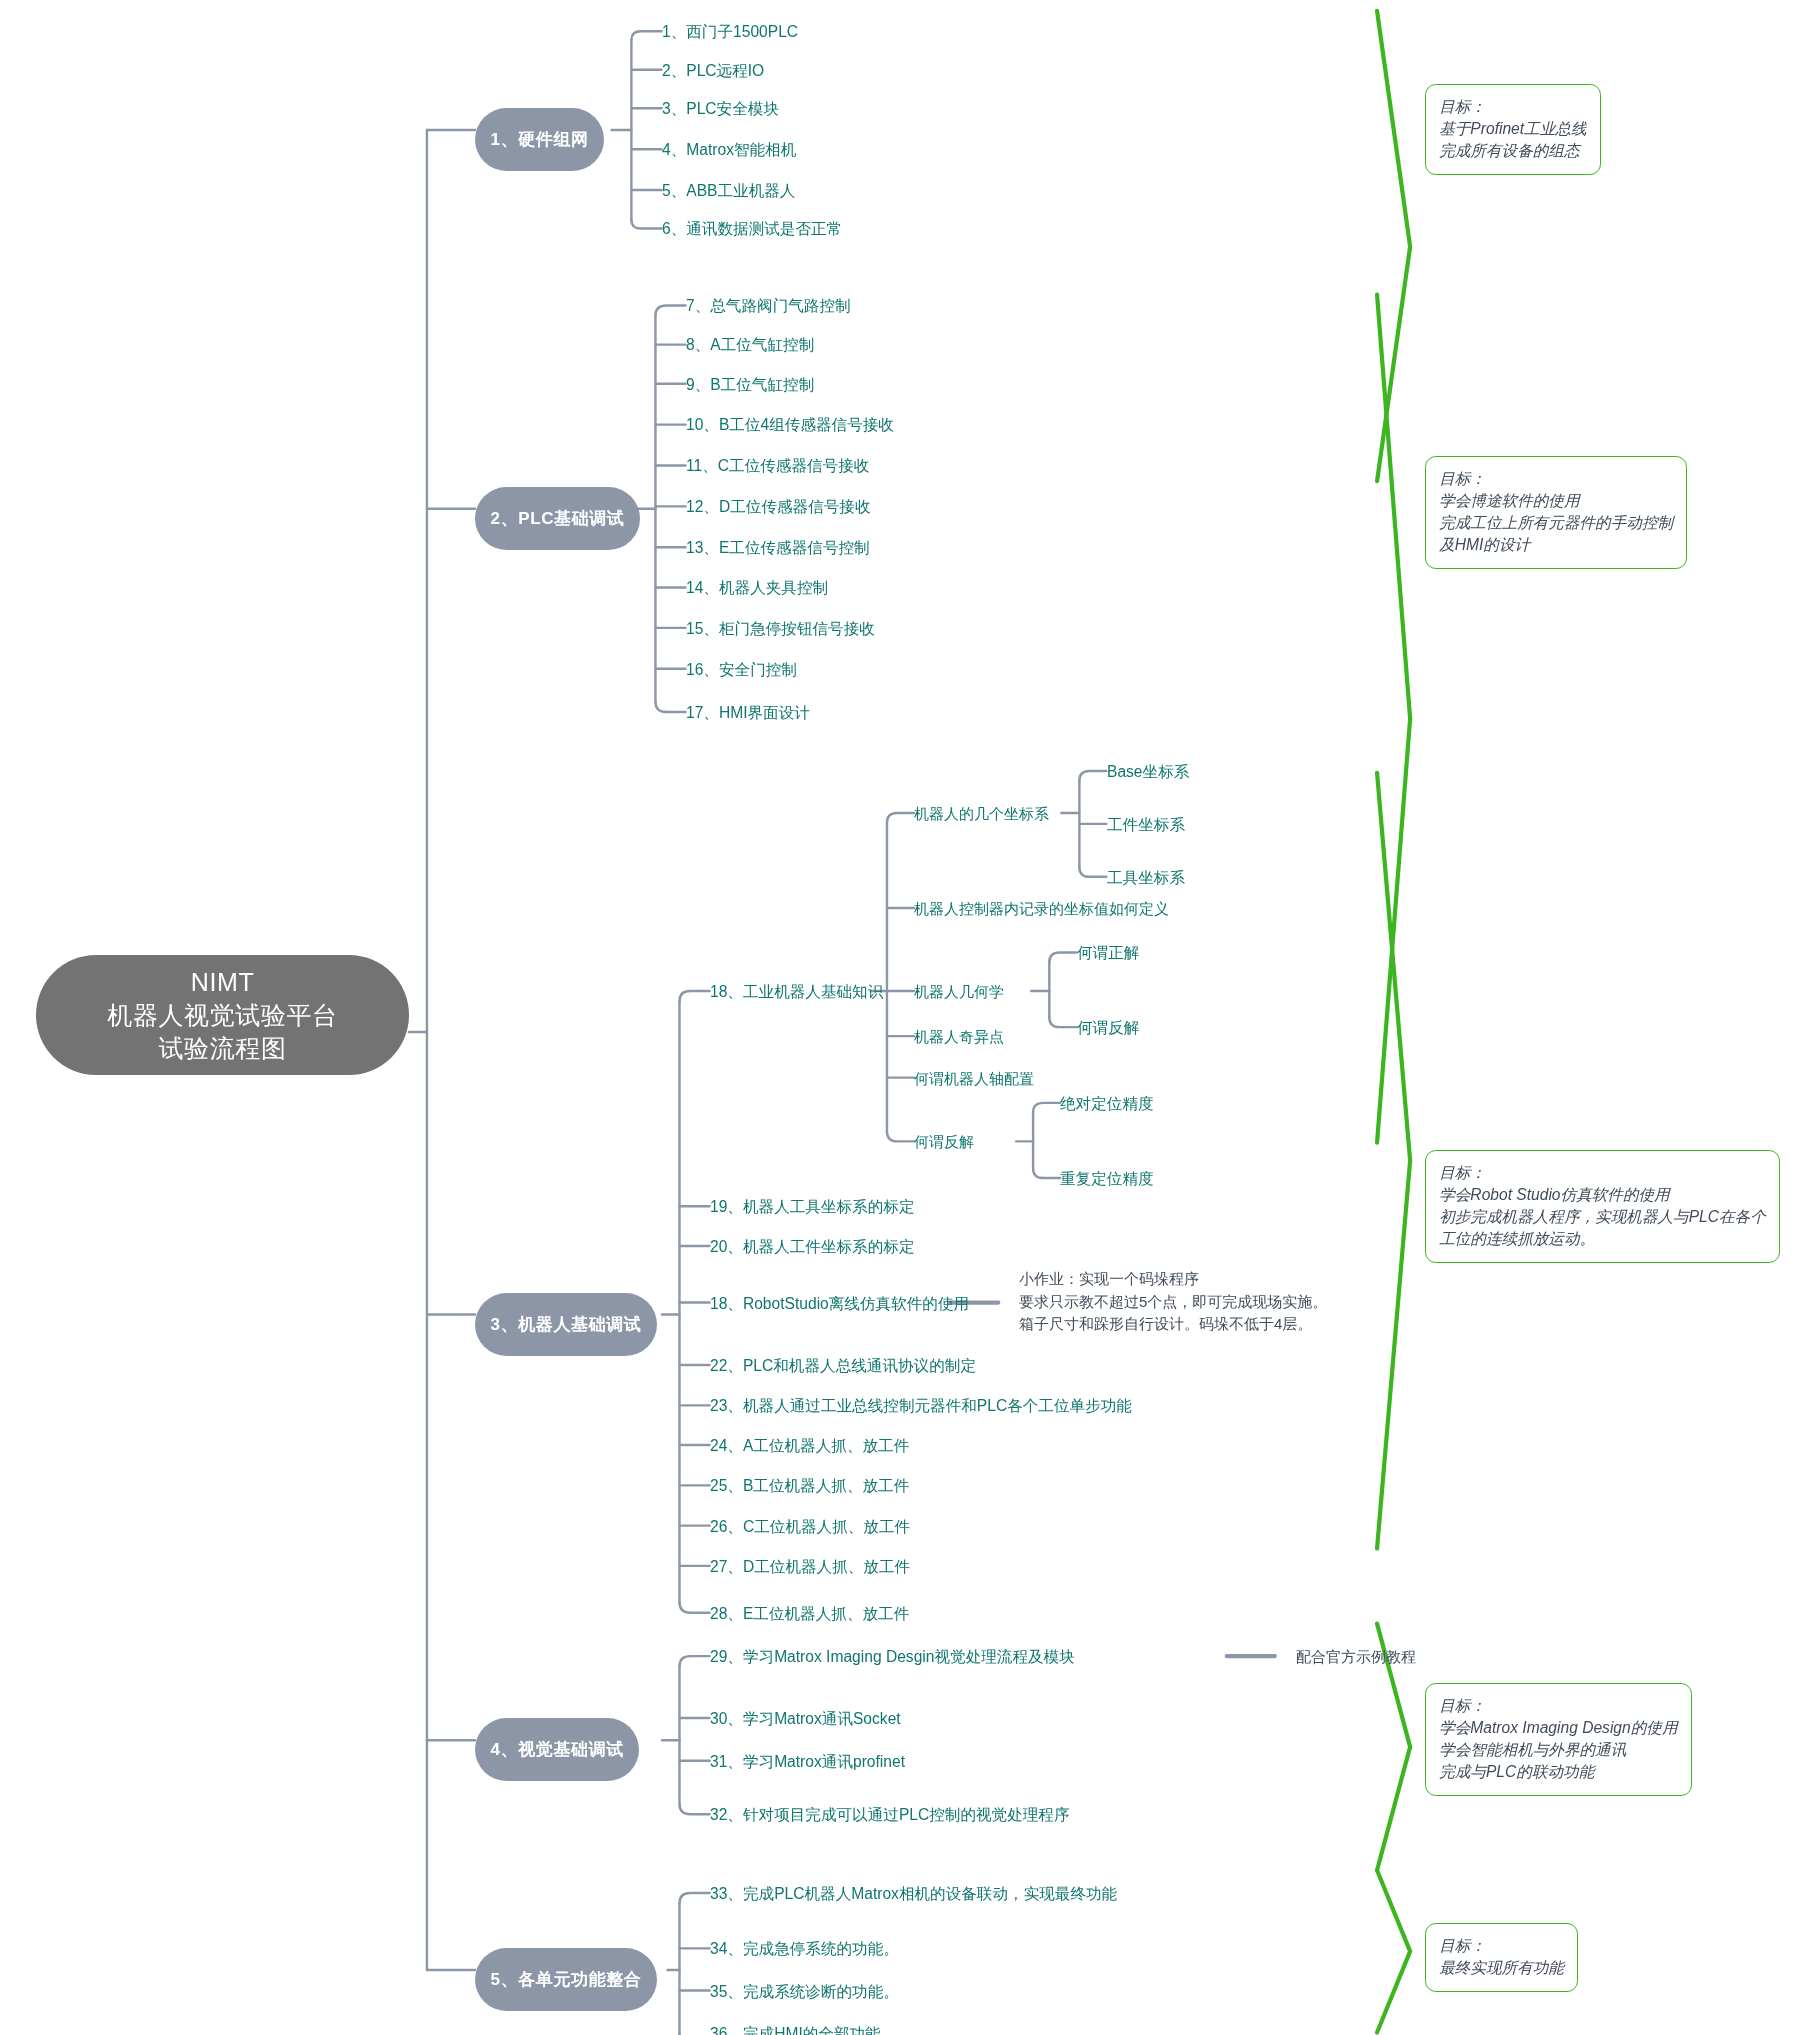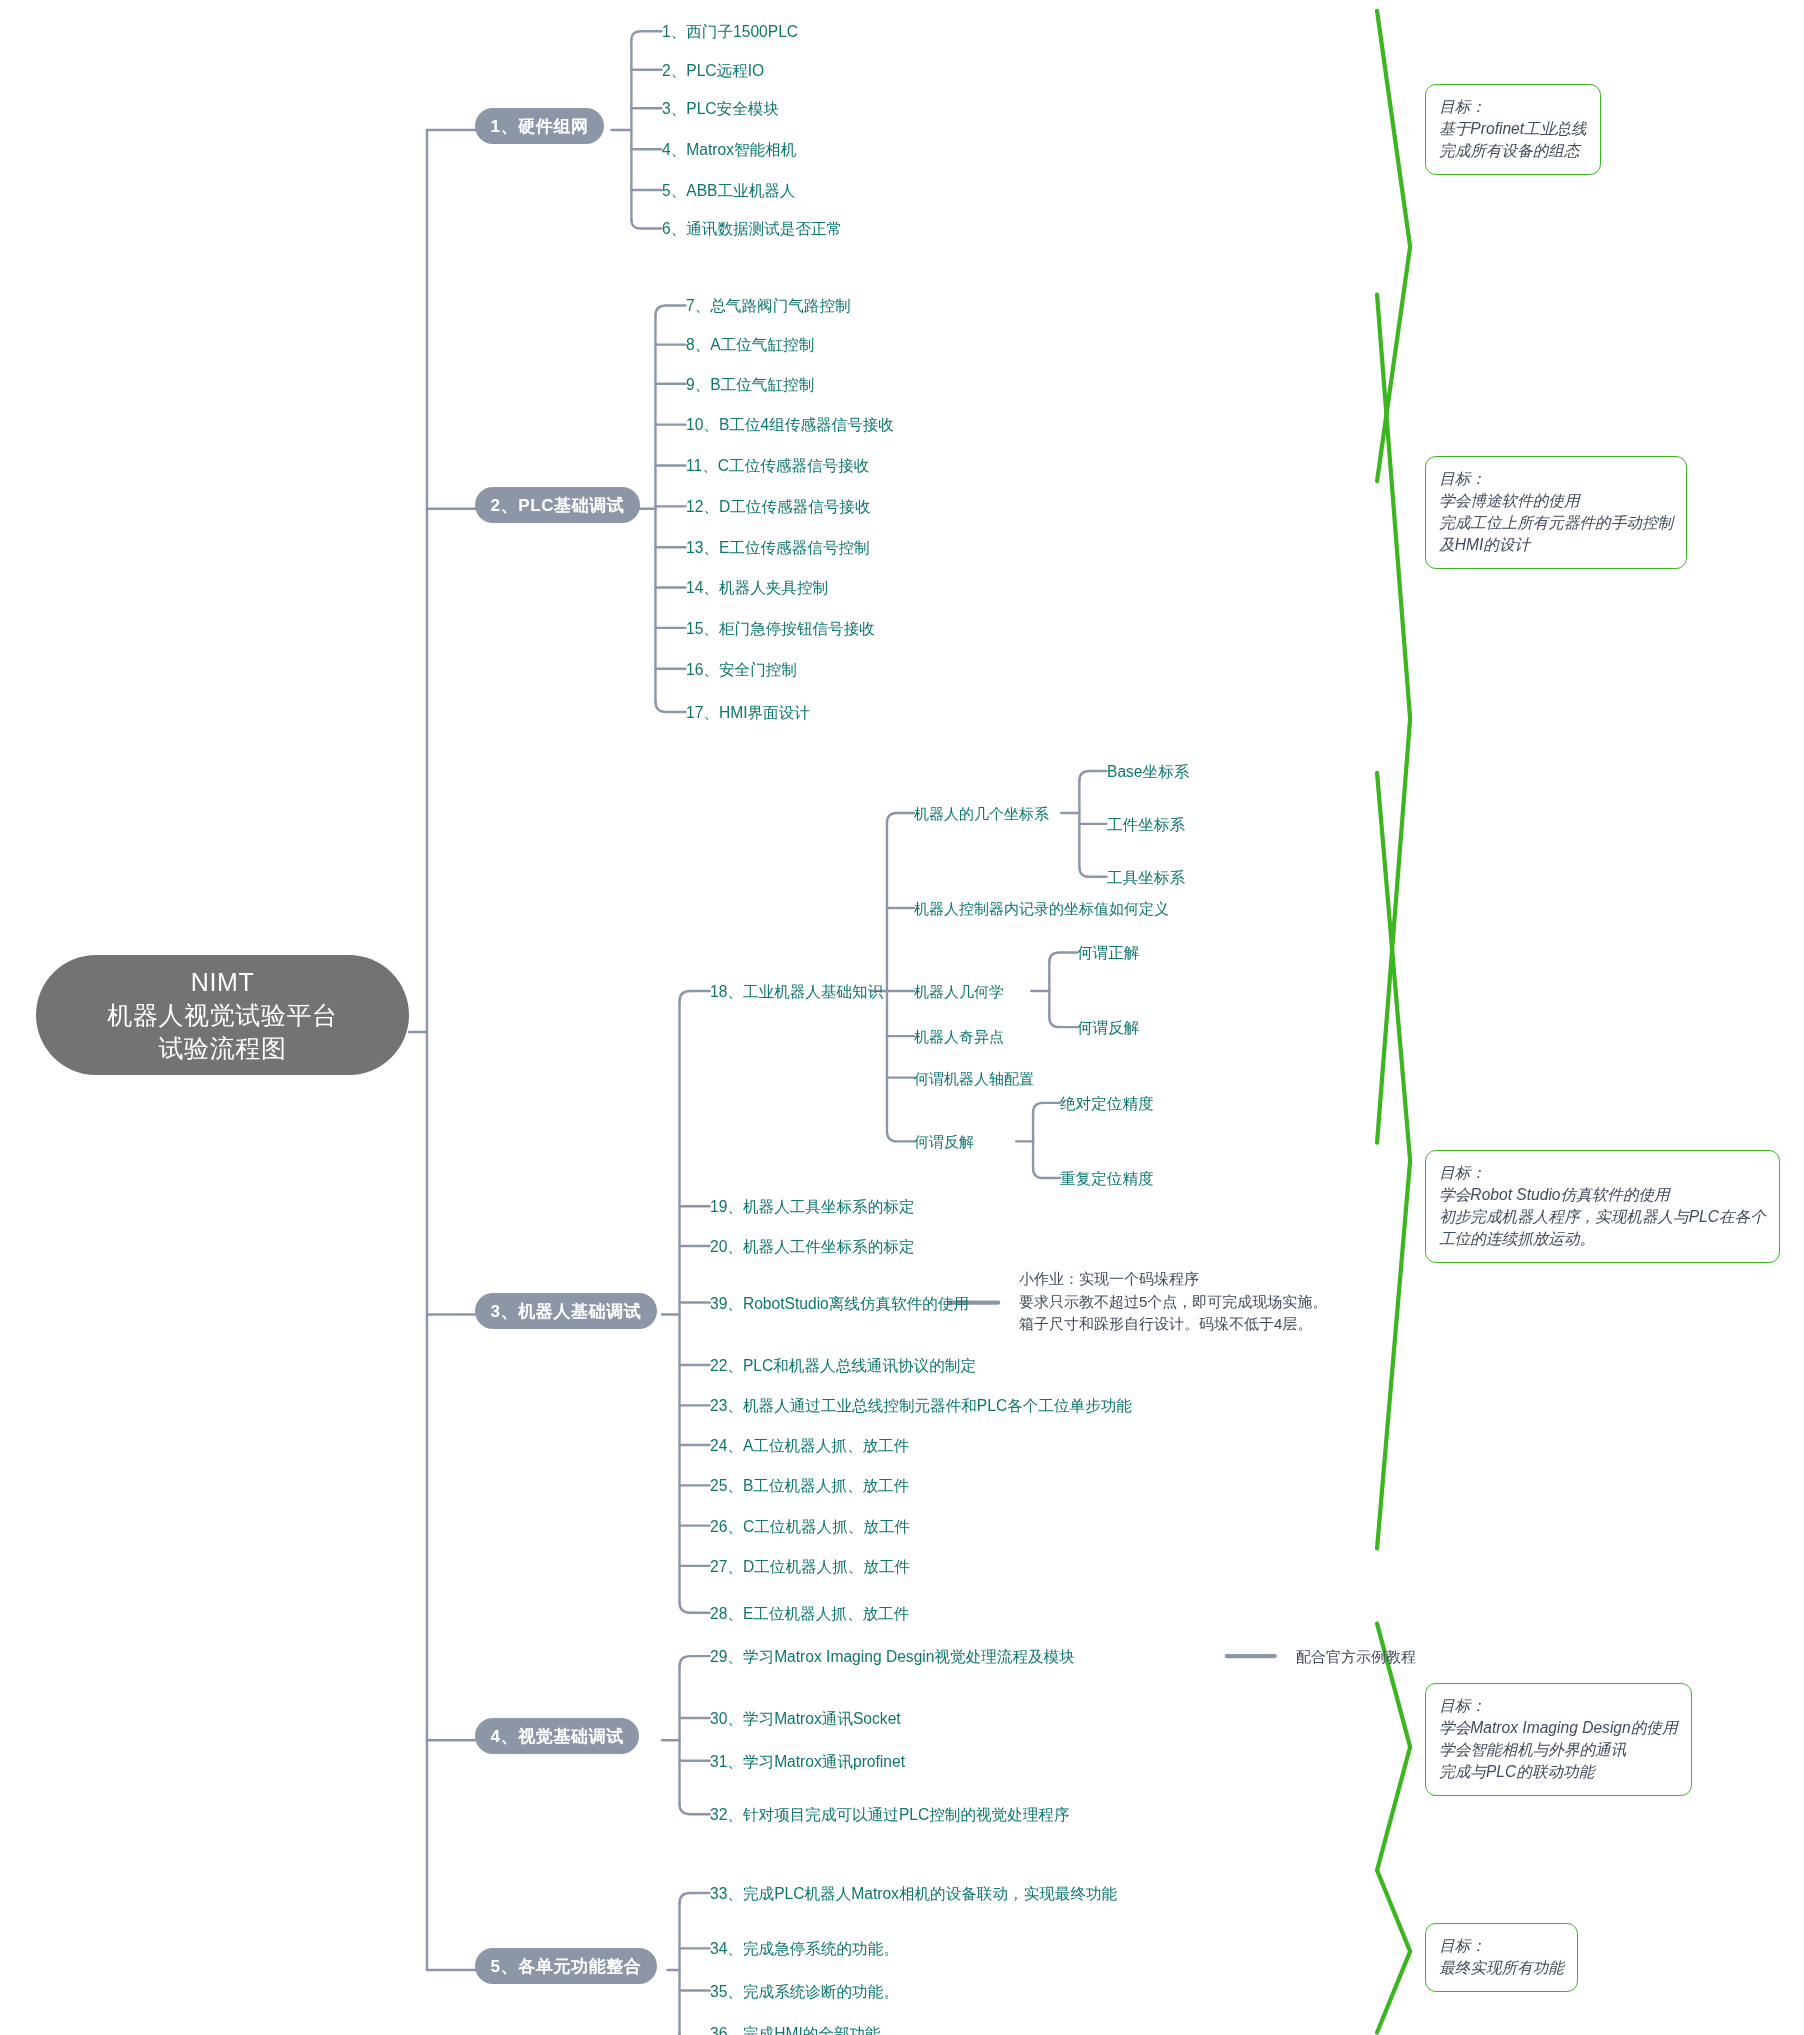--- a/index.html
+++ b/index.html
@@ -21,21 +21,21 @@
     text-align:center;
   }
   .central .ln{display:block;}
 
   
   .pill{
     position:absolute;
     background:#8c96a7;border-radius:36px;
     display:flex;align-items:center;justify-content:center;
     color:#ffffff;font-size:17px;font-weight:bold;letter-spacing:0.6px;
-    white-space:nowrap;padding:0 15.6px;height:36px;
+    white-space:nowrap;padding:0 15.6px;height:63px;
     text-shadow:0 0 0.6px rgba(255,255,255,.2);
   }
 
   
   .leaf{
     position:absolute;white-space:nowrap;
     font-size:15.6px;color:#0f766e;line-height:1;
   }
   .leaf.sub{font-size:15px;}
   .leaf.sub2{font-size:15.6px;}
@@ -192,21 +192,21 @@
   <div class="leaf" style="left:686px;top:499px;">12、D工位传感器信号接收</div>
   <div class="leaf" style="left:686px;top:540px;">13、E工位传感器信号控制</div>
   <div class="leaf" style="left:686px;top:580px;">14、机器人夹具控制</div>
   <div class="leaf" style="left:686px;top:621px;">15、柜门急停按钮信号接收</div>
   <div class="leaf" style="left:686px;top:662px;">16、安全门控制</div>
   <div class="leaf" style="left:686px;top:705px;">17、HMI界面设计</div>
 
   <div class="leaf" style="left:710px;top:984px;">18、工业机器人基础知识</div>
   <div class="leaf" style="left:710px;top:1199px;">19、机器人工具坐标系的标定</div>
   <div class="leaf" style="left:710px;top:1239px;">20、机器人工件坐标系的标定</div>
-  <div class="leaf" style="left:710px;top:1296px;">39、RobotStudio离线仿真软件的使用</div>
+  <div class="leaf" style="left:710px;top:1296px;">18、RobotStudio离线仿真软件的使用</div>
   <div class="leaf" style="left:710px;top:1358px;">22、PLC和机器人总线通讯协议的制定</div>
   <div class="leaf" style="left:710px;top:1398px;">23、机器人通过工业总线控制元器件和PLC各个工位单步功能</div>
   <div class="leaf" style="left:710px;top:1438px;">24、A工位机器人抓、放工件</div>
   <div class="leaf" style="left:710px;top:1478px;">25、B工位机器人抓、放工件</div>
   <div class="leaf" style="left:710px;top:1519px;">26、C工位机器人抓、放工件</div>
   <div class="leaf" style="left:710px;top:1559px;">27、D工位机器人抓、放工件</div>
   <div class="leaf" style="left:710px;top:1606px;">28、E工位机器人抓、放工件</div>
 
   <div class="leaf" style="left:710px;top:1649px;">29、学习Matrox Imaging Desgin视觉处理流程及模块</div>
   <div class="leaf" style="left:710px;top:1711px;">30、学习Matrox通讯Socket</div>

